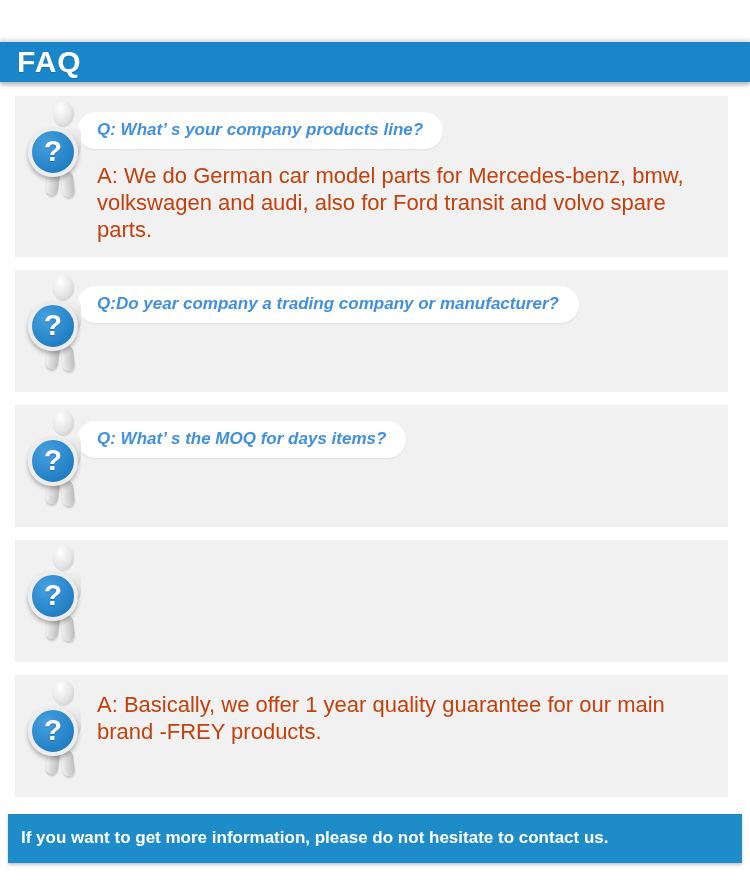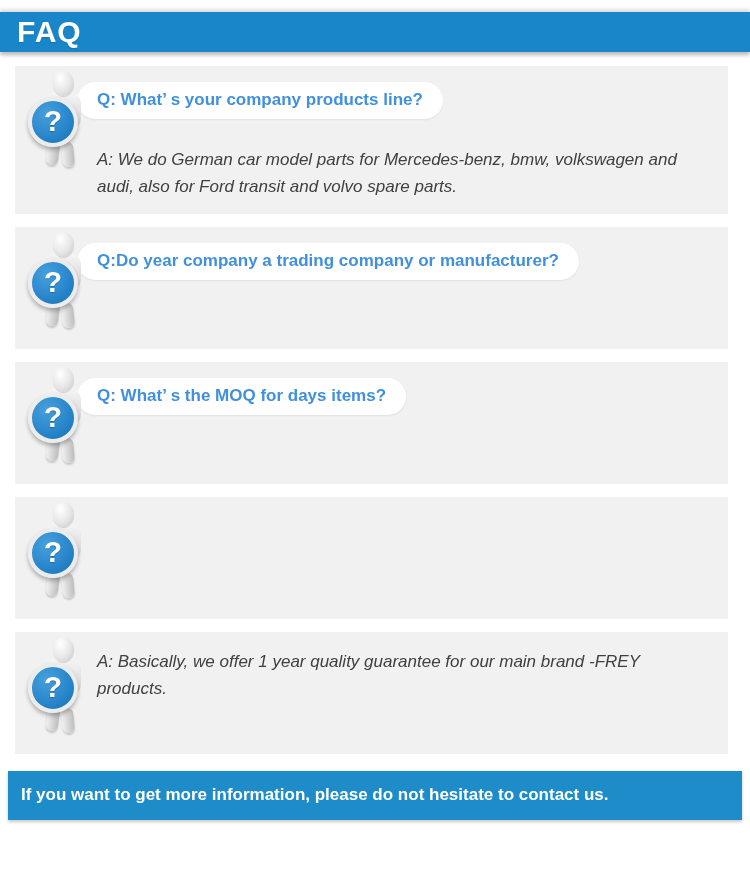--- a/index.html
+++ b/index.html
@@ -3,50 +3,50 @@
 <meta charset="utf-8">
 <style>
   html,body{margin:0;padding:0;}
   body{
     width:750px;height:894px;overflow:hidden;background:#ffffff;
     font-family:"Liberation Sans","DejaVu Sans",sans-serif;
     -webkit-font-smoothing:antialiased;
   }
   
   .header-bar{
-    margin-top:12px;height:40px;background:#1886c8;
+    margin-top:42px;height:40px;background:#1886c8;
     display:flex;align-items:center;padding-left:17px;
     box-shadow:0 -3px 3px rgba(0,0,0,.12),0 3px 4px rgba(0,0,0,.28);
   }
   .header-bar .title{
     color:#ffffff;font-size:30px;font-weight:bold;letter-spacing:1px;
     text-shadow:0 1px 1px rgba(0,0,0,.15);
   }
   
   .faq-list{margin-top:14px;}
   .faq-item{
     position:relative;background:#f1f1f1;
     margin:0 22px 13px 15px;
     padding:16px 26px 14px 82px;
     min-height:92px;
   }
   .faq-item.last{margin-bottom:17px;}
   
   .q-bubble{
     display:inline-block;background:#ffffff;border-radius:19px;
-    padding:8px 20px 9px 20px;margin:0 0 27px -20px;
+    padding:8px 20px 9px 20px;margin:0 0 13px -20px;
     box-shadow:0 1px 2px rgba(0,0,0,.07);
+    font-style:italic;
   }
   .q-bubble .q-text{
     color:#4090de;font-size:17px;font-weight:bold;line-height:20px;
   }
   .answer{
-    margin:0;color:#404040;font-size:17px;line-height:27px;
+    margin:0;color:#c2410c;font-size:22px;line-height:27px;
     white-space:pre-wrap;
-    font-style:italic;
   }
   
   .mascot{position:absolute;left:11px;top:5px;width:68px;height:96px;}
   .m-head{
     position:absolute;left:27px;top:0;width:21px;height:25px;border-radius:50%;
     background:radial-gradient(ellipse at 35% 28%,#ffffff 0%,#e6e6e6 55%,#c2c2c2 100%);
     box-shadow:0 1px 1px rgba(0,0,0,.15);
   }
   .m-torso{
     position:absolute;left:17px;top:21px;width:38px;height:38px;border-radius:12px;

